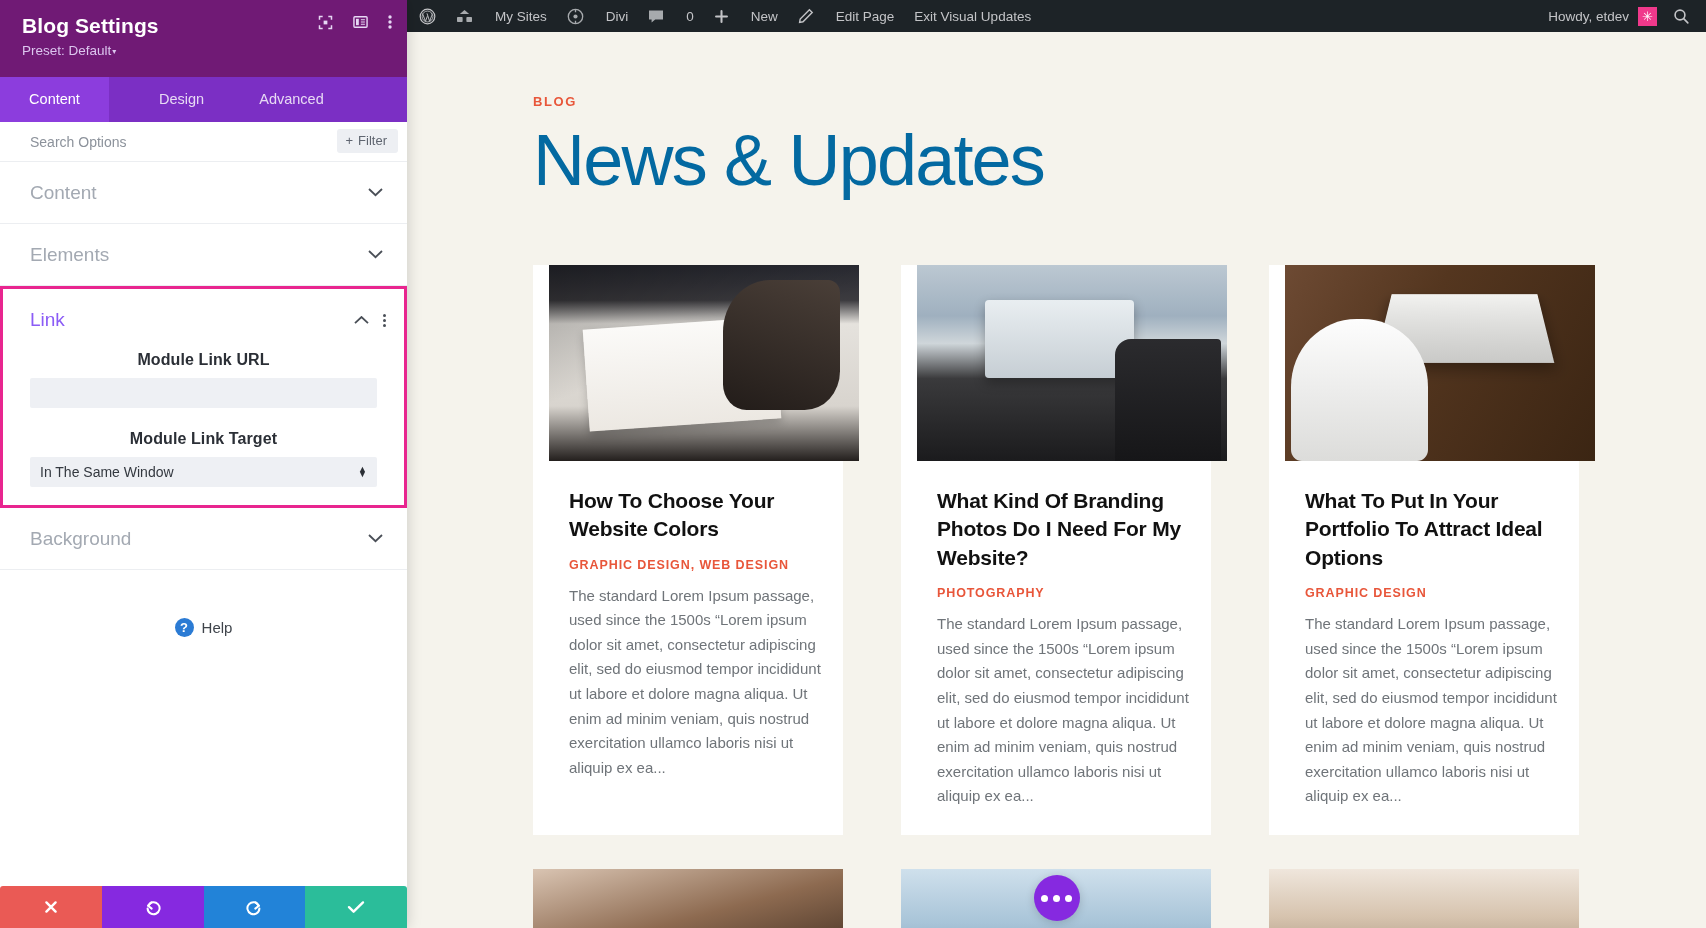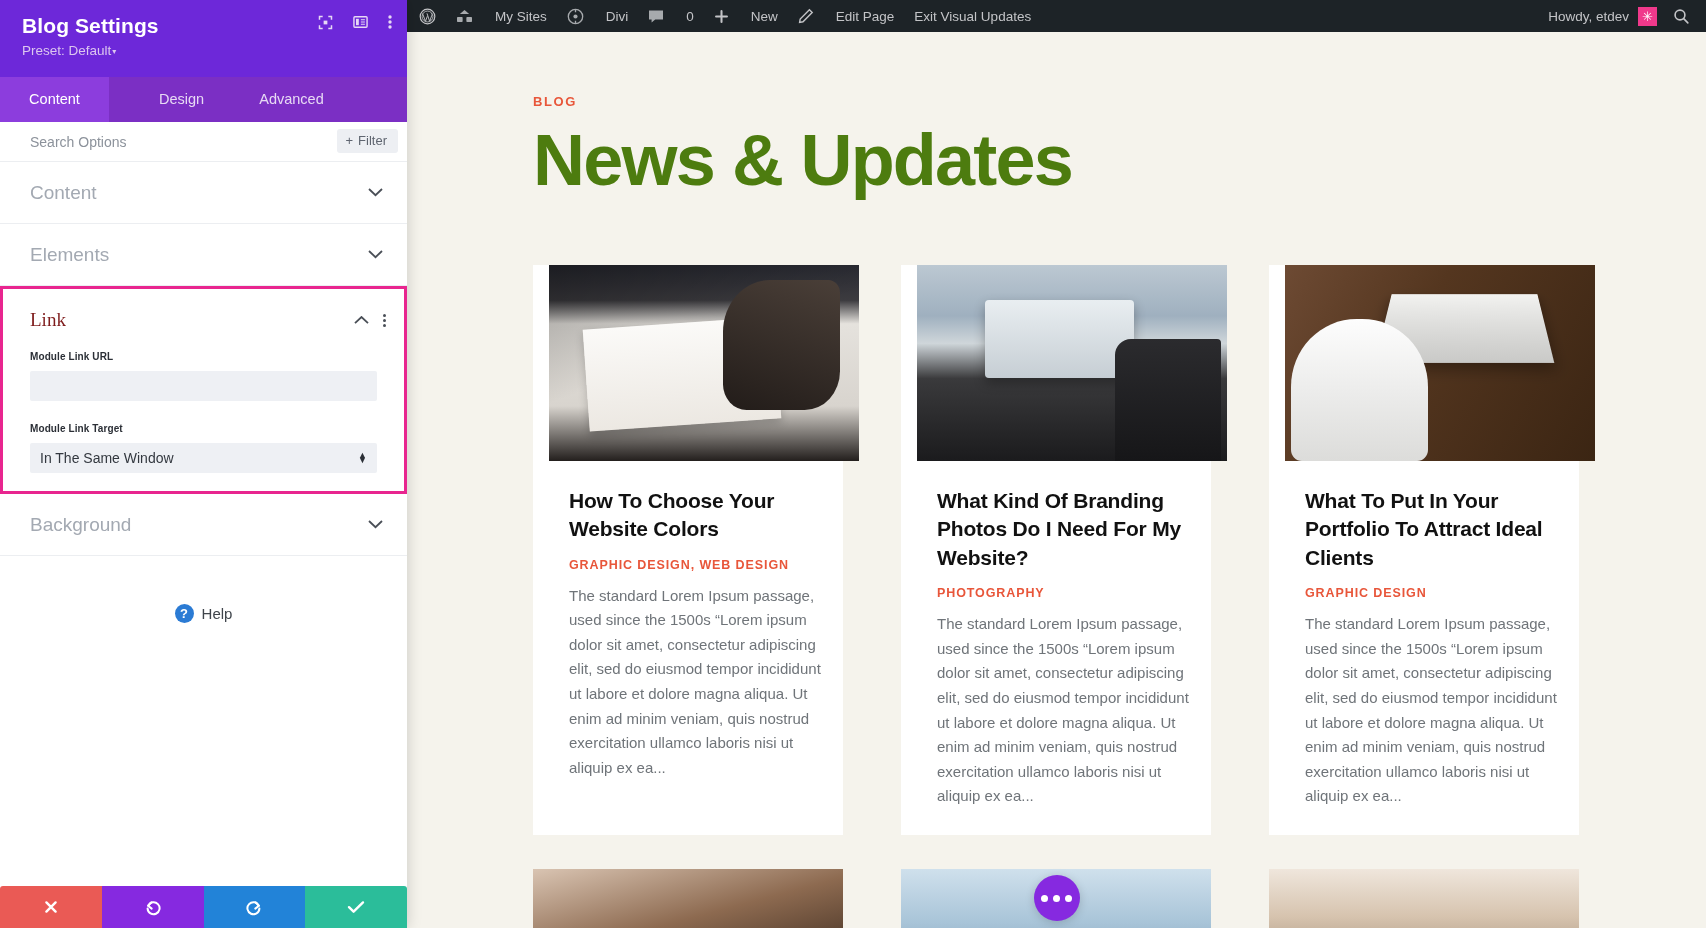--- a/index.html
+++ b/index.html
@@ -14,21 +14,21 @@
   
   .panel {
     width: 407px; height: 928px;
     background: #ffffff;
     position: relative;
     flex: 0 0 407px;
     z-index: 30;
     box-shadow: 0 0 14px rgba(0,0,0,.18);
   }
   .panel-header {
-    background: #6d28d9;
+    background: #701a75;
     height: 77px;
     padding: 14px 18px 0 22px;
     position: relative;
   }
   .panel-title {
     color: #fff; font-size: 21px; font-weight: bold;
     letter-spacing: .1px; line-height: 24px;
   }
   .panel-preset {
     color: #dcc6ef; font-size: 13.5px; margin-top: 5px;
@@ -89,31 +89,31 @@
   
   .link-section {
     border: 3px solid #e8258f;
     margin: 0; position: relative;
     padding-bottom: 18px;
   }
   .link-head {
     height: 62px; display: flex; align-items: center;
     padding: 0 18px 0 27px; justify-content: space-between;
   }
-  .link-head .tlabel { font-size: 19px; color: #7f1d1d; font-family: Liberation Serif, serif; }
+  .link-head .tlabel { font-size: 19px; color: #8b5cf6; }
   .link-head-right { display: flex; align-items: center; gap: 14px; }
   .kebab-dots {
     display: flex; flex-direction: column; gap: 2px; cursor: pointer;
   }
   .kebab-dots i { width: 3px; height: 3px; background: #4a4f57; border-radius: 50%; display:block; }
 
   .field { padding: 0 27px; }
   .field-label {
-    font-size: 10px; color: #2b2f36; font-weight: bold;
-    margin-bottom: 9px; letter-spacing: .1px;
+    font-size: 16px; color: #2b2f36; font-weight: bold;
+    margin-bottom: 9px; letter-spacing: .1px; text-align: center;
   }
   .text-input {
     width: 100%; height: 30px; background: #eef0f4;
     border: none; outline: none; border-radius: 2px;
     padding: 0 10px; font-size: 14px; color: #33383f;
     font-family: "Liberation Sans", sans-serif;
   }
   .field + .field { margin-top: 22px; }
   .select-wrap { position: relative; }
   .select-box {
@@ -177,21 +177,21 @@
   .wpicon { display: flex; align-items: center; }
   .wpicon svg { display: block; }
 
   .page { padding: 62px 0 0 0; position: relative; height: 896px; }
   .page-inner { width: 1045px; margin-left: 126px; }
   .eyebrow {
     color: #e8563a; font-size: 13px; font-weight: bold;
     letter-spacing: 1.6px; margin-bottom: 14px;
   }
   .page-title {
-    font-size: 72px; font-weight: bold; color: #4d7c0f;
+    font-size: 72px; font-weight: normal; color: #0369a1;
     letter-spacing: -1.8px; line-height: 1.05;
   }
 
   .grid {
     display: grid; grid-template-columns: repeat(3, 310px);
     gap: 0 58px; margin-top: 66px;
   }
   .card { background: #ffffff; padding-left: 16px; }
   .card-img { height: 196px; width: 310px; position: relative; overflow: hidden; }
   .card-body { padding: 26px 20px 26px 20px; }
@@ -494,21 +494,21 @@
             <div class="card-body">
               <h2 class="card-title">What Kind Of Branding Photos Do I Need For My Website?</h2>
               <div class="card-cats">PHOTOGRAPHY</div>
               <p class="card-text">The standard Lorem Ipsum passage, used since the 1500s “Lorem ipsum dolor sit amet, consectetur adipiscing elit, sed do eiusmod tempor incididunt ut labore et dolore magna aliqua. Ut enim ad minim veniam, quis nostrud exercitation ullamco laboris nisi ut aliquip ex ea...</p>
             </div>
           </article>
 
           <article class="card">
             <div class="card-img imgwrap ph3"></div>
             <div class="card-body">
-              <h2 class="card-title">What To Put In Your Portfolio To Attract Ideal Clients</h2>
+              <h2 class="card-title">What To Put In Your Portfolio To Attract Ideal Options</h2>
               <div class="card-cats">GRAPHIC DESIGN</div>
               <p class="card-text">The standard Lorem Ipsum passage, used since the 1500s “Lorem ipsum dolor sit amet, consectetur adipiscing elit, sed do eiusmod tempor incididunt ut labore et dolore magna aliqua. Ut enim ad minim veniam, quis nostrud exercitation ullamco laboris nisi ut aliquip ex ea...</p>
             </div>
           </article>
         </div>
 
         <div class="grid2">
           <div class="card2-img ph4"></div>
           <div class="card2-img ph5"></div>
           <div class="card2-img ph6"></div>

